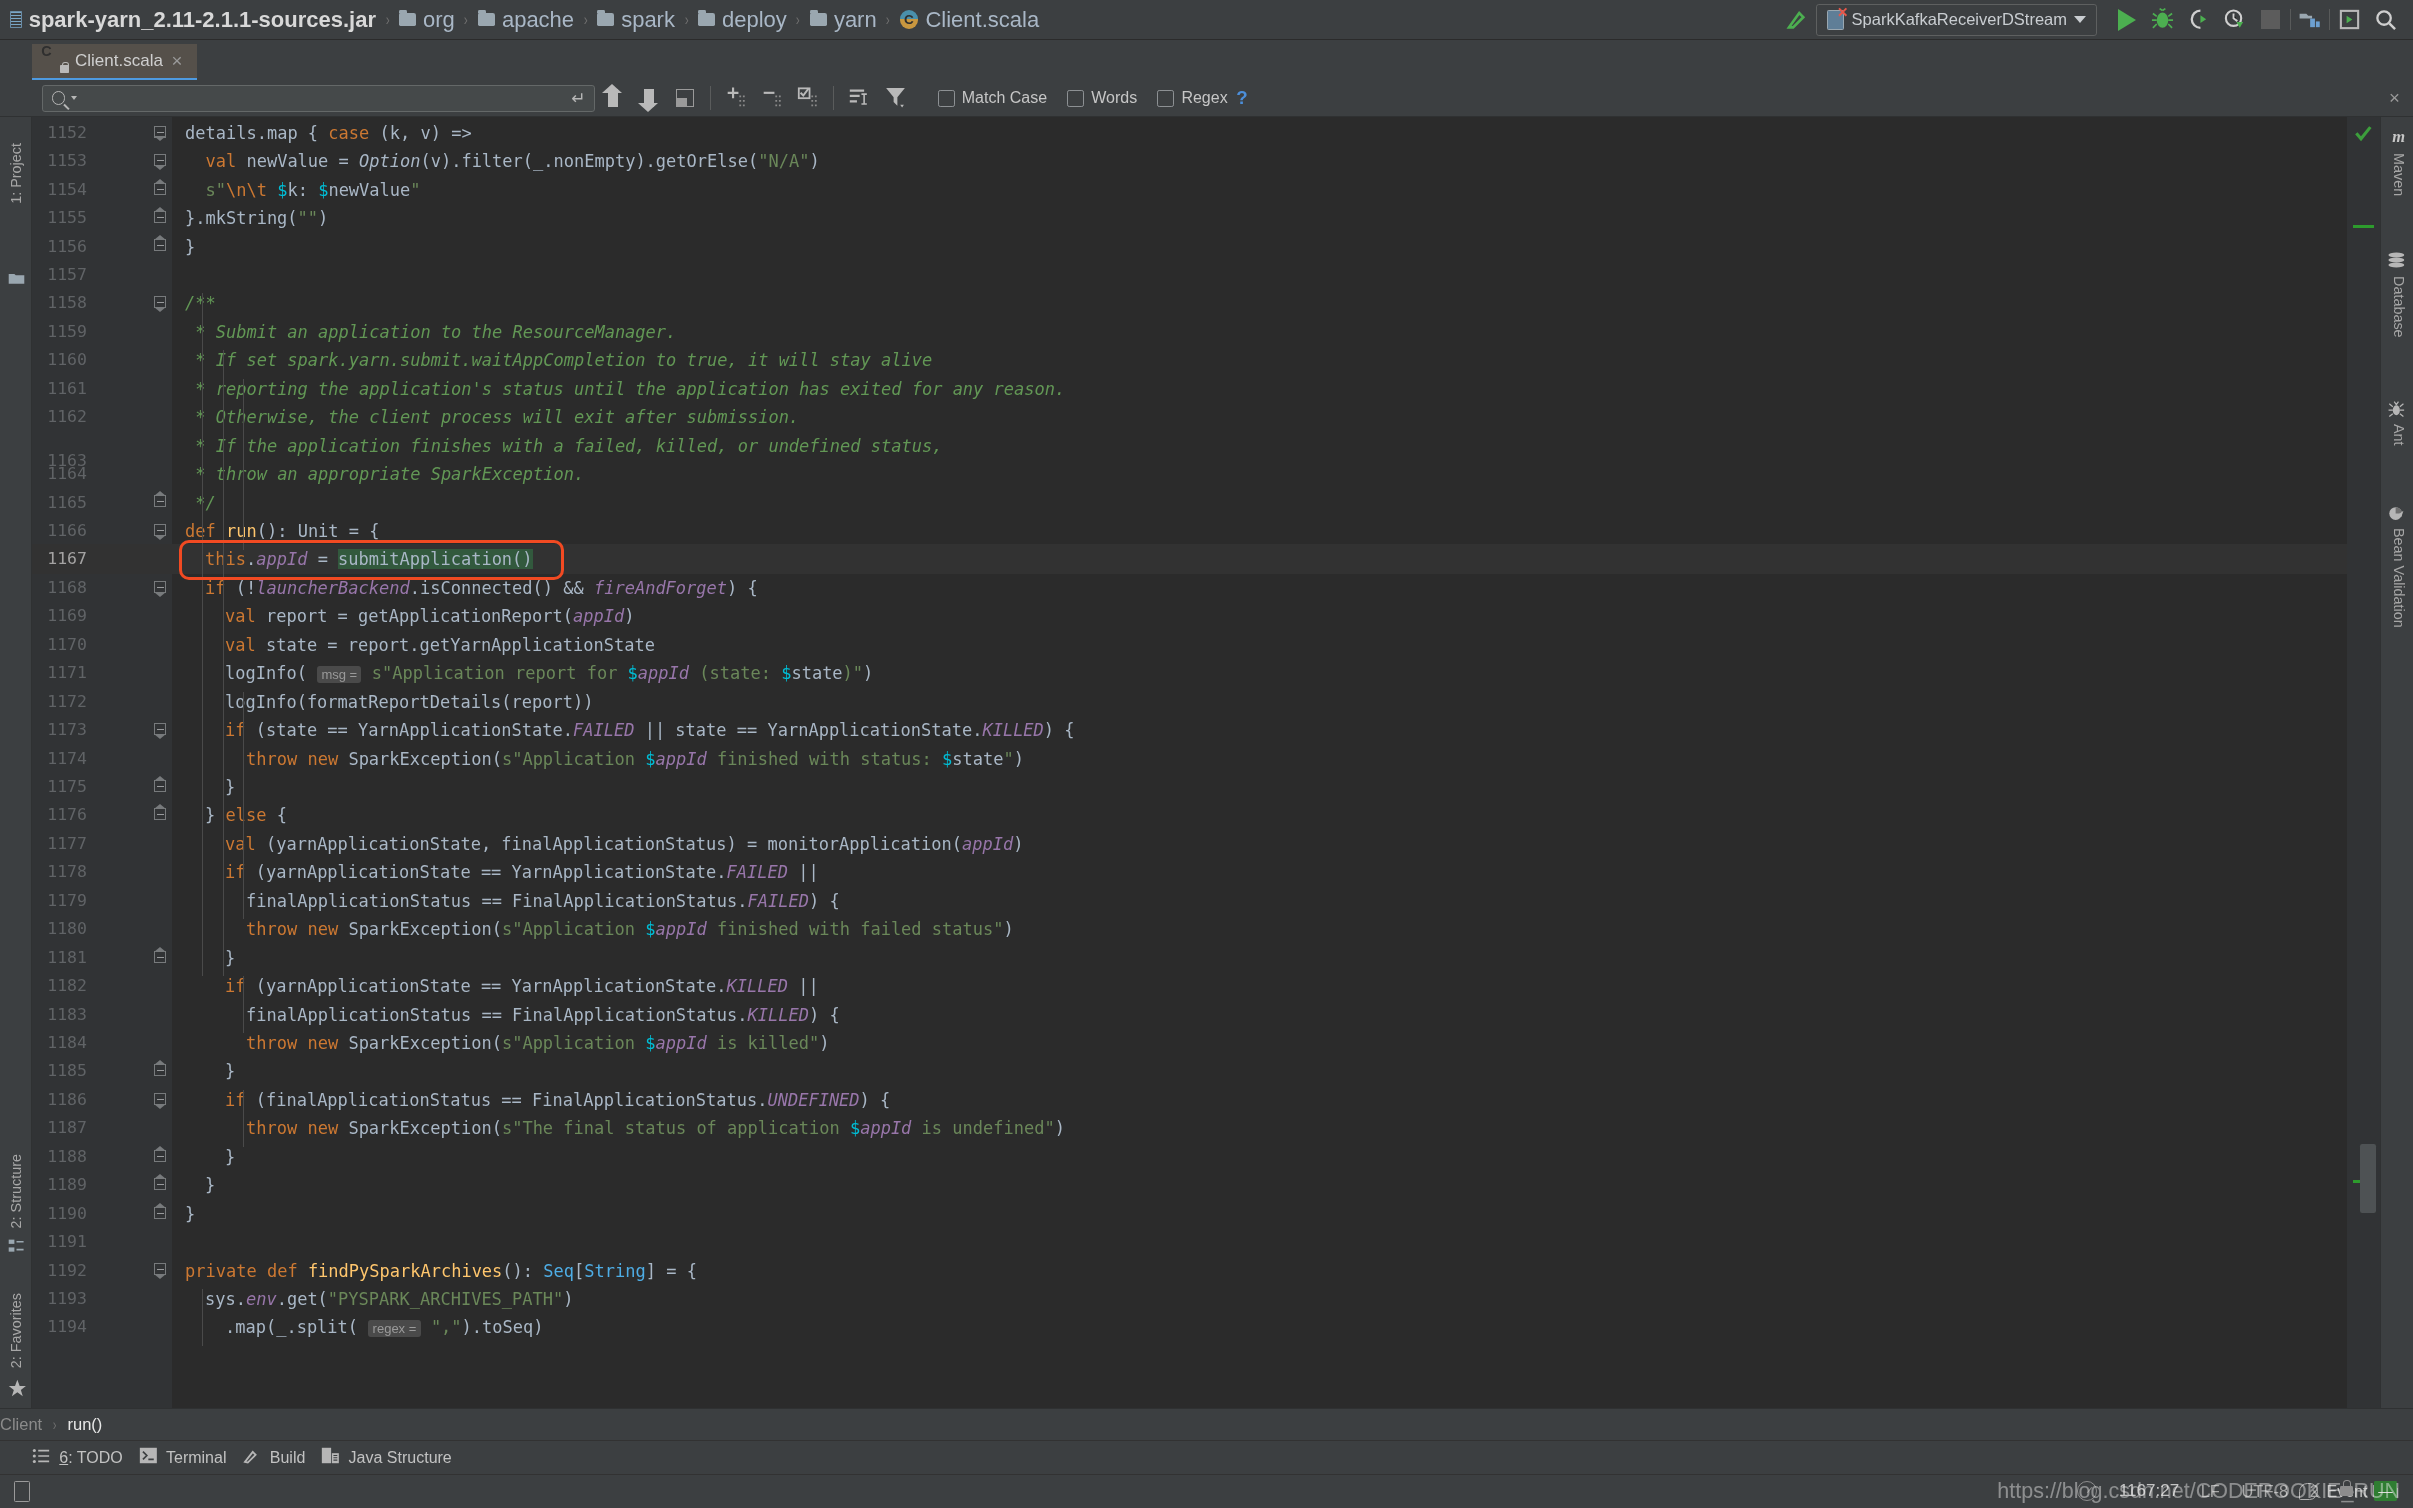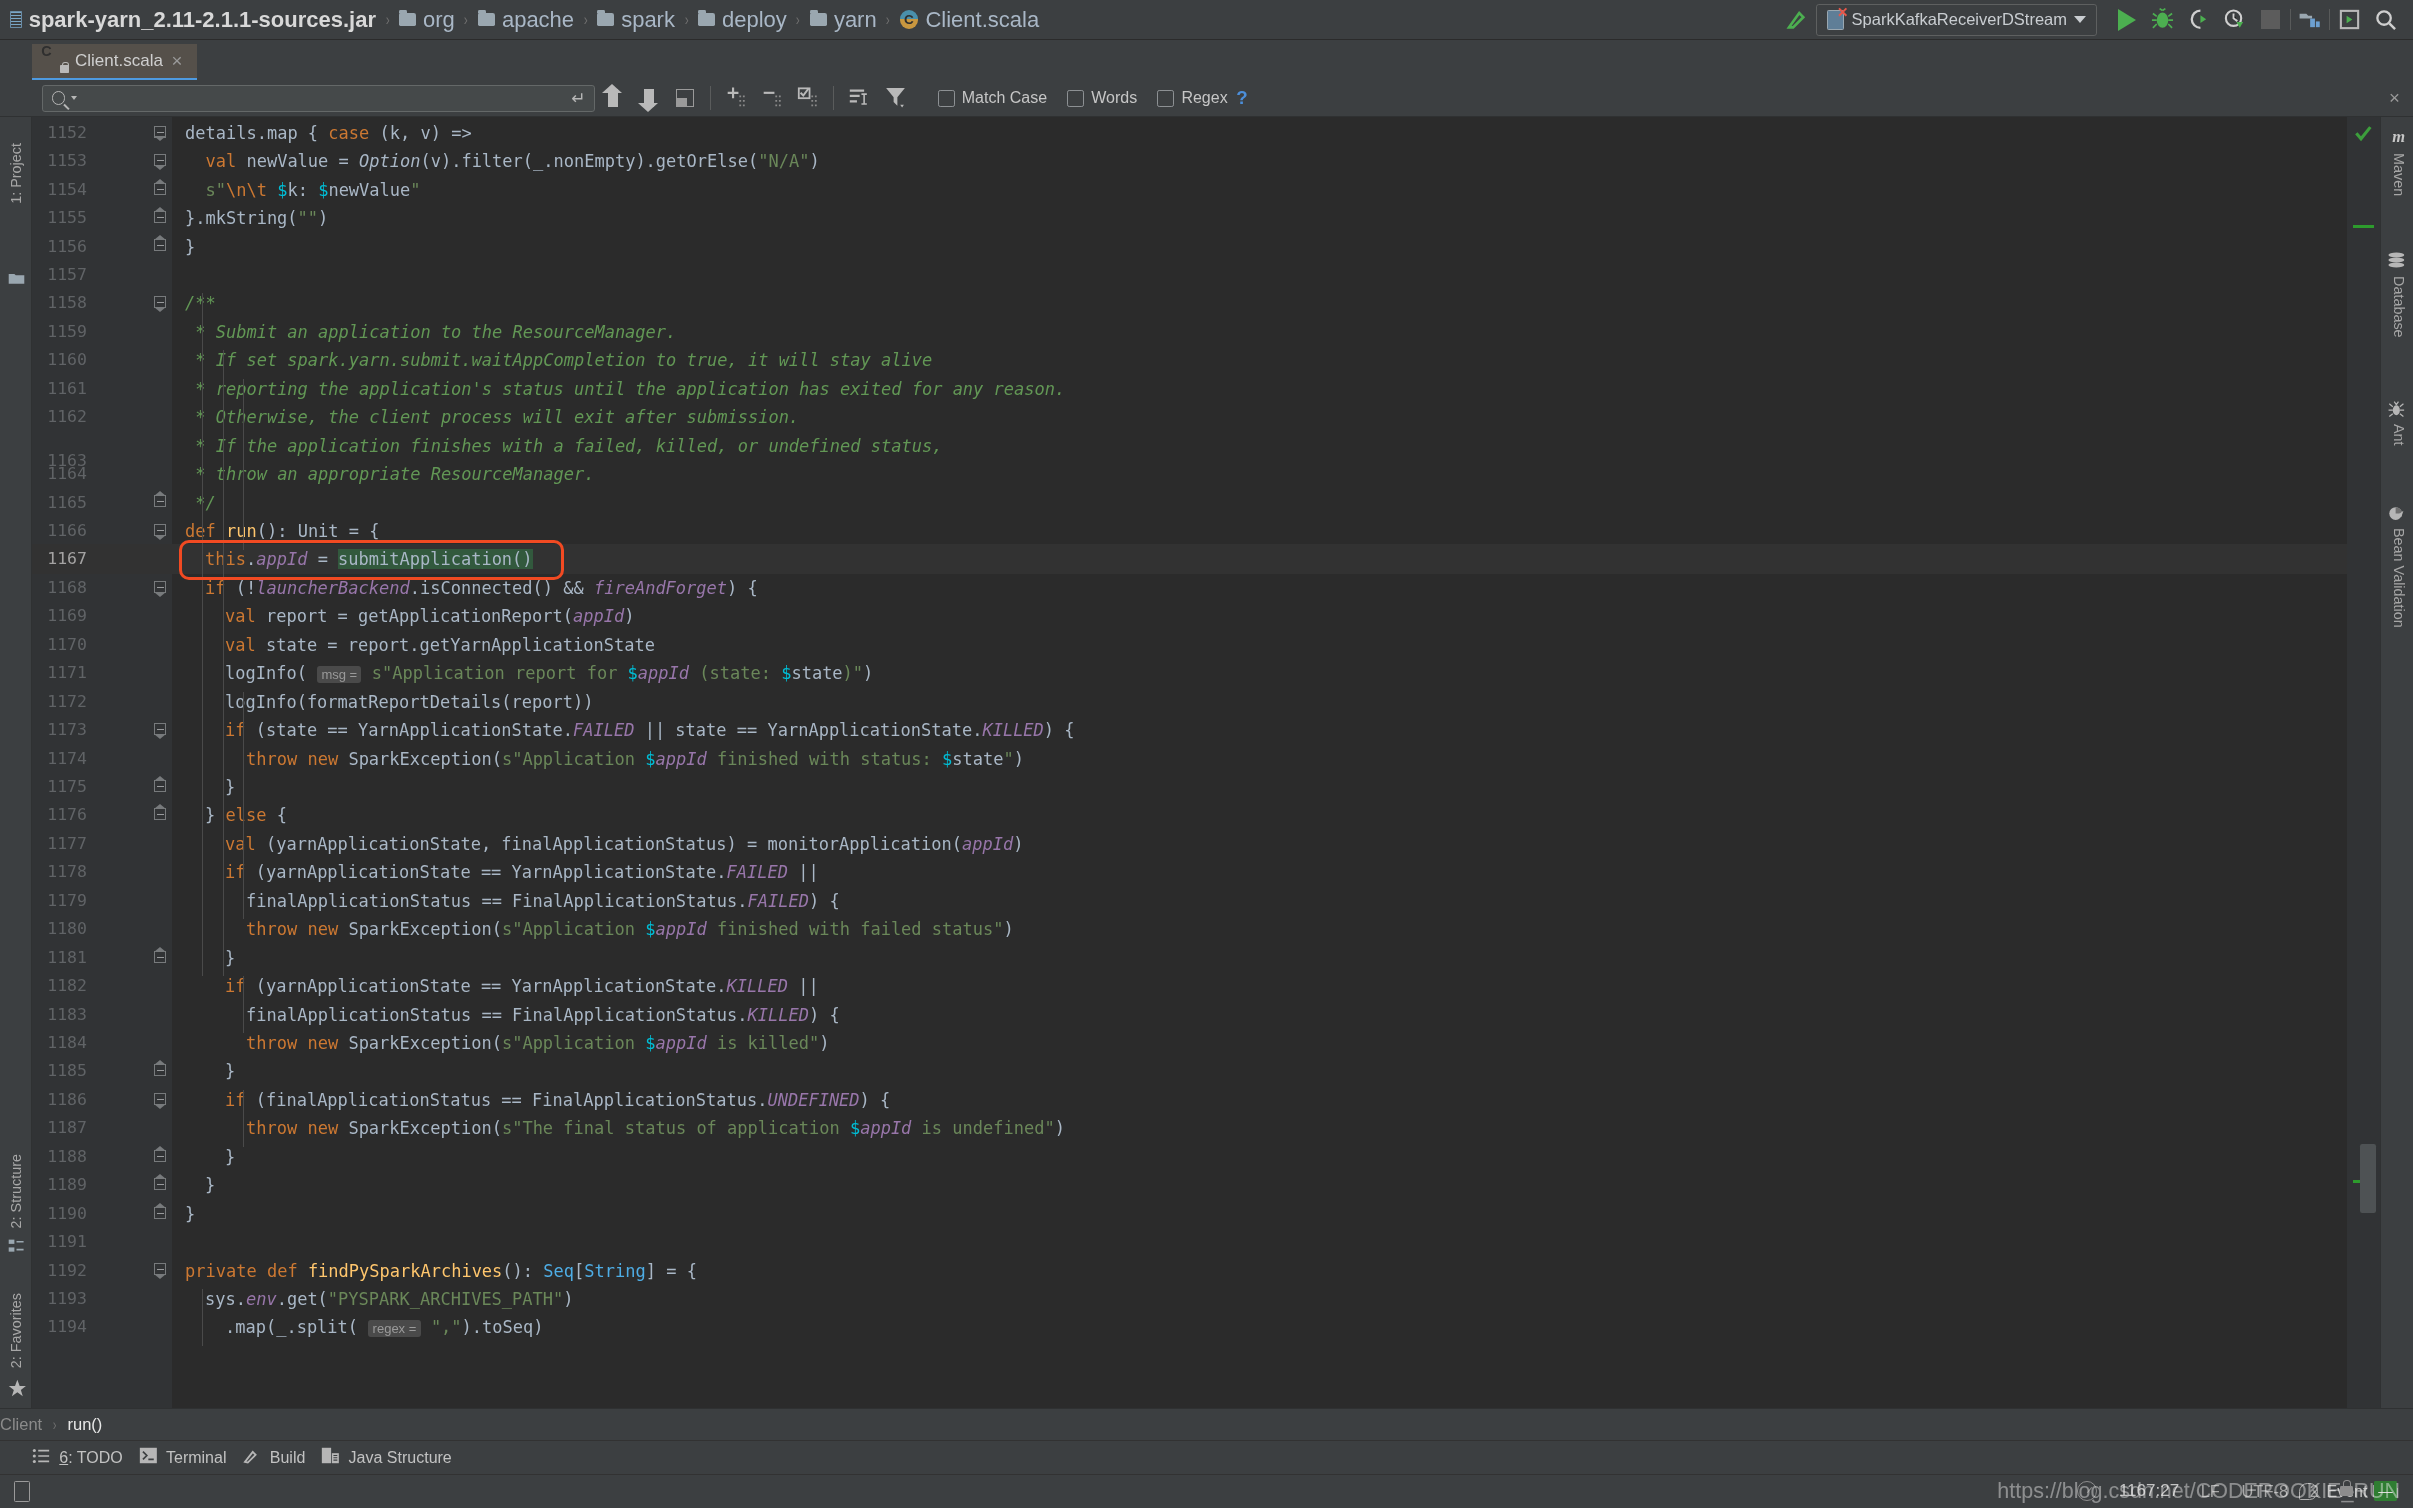--- a/index.html
+++ b/index.html
@@ -531,21 +531,21 @@
           <div class="codeline" style="top: 63px; left: 13px;">  <span class="str">s"</span><span class="esc">\n\t</span> <span class="tmpl">$</span>k: <span class="tmpl">$</span>newValue<span class="str">"</span></div>
           <div class="codeline" style="top: 91px; left: 13px;">}.mkString(<span class="str">""</span>)</div>
           <div class="codeline" style="top: 120px; left: 13px;">}</div>
           <div class="codeline" style="top: 148px; left: 13px;"></div>
           <div class="codeline" style="top: 176px; left: 13px;"><span class="cmt">/**</span></div>
           <div class="codeline" style="top: 205px; left: 13px;"> <span class="cmt">* Submit an application to the ResourceManager.</span></div>
           <div class="codeline" style="top: 233px; left: 13px;"> <span class="cmt">* If set spark.yarn.submit.waitAppCompletion to true, it will stay alive</span></div>
           <div class="codeline" style="top: 262px; left: 13px;"> <span class="cmt">* reporting the application's status until the application has exited for any reason.</span></div>
           <div class="codeline" style="top: 290px; left: 13px;"> <span class="cmt">* Otherwise, the client process will exit after submission.</span></div>
           <div class="codeline" style="top: 319px; left: 13px;"> <span class="cmt">* If the application finishes with a failed, killed, or undefined status,</span></div>
-          <div class="codeline" style="top: 347px; left: 13px;"> <span class="cmt">* throw an appropriate ResourceManager.</span></div>
+          <div class="codeline" style="top: 347px; left: 13px;"> <span class="cmt">* throw an appropriate SparkException.</span></div>
           <div class="codeline" style="top: 376px; left: 13px;"> <span class="cmt">*/</span></div>
           <div class="codeline" style="top: 404px; left: 13px;"><span class="kw">def</span> <span class="mth">run</span>(): <span class="typ">Unit</span> = {</div>
           <div class="cur-line-hl" style="top: 427px;"></div>
           <div class="codeline" style="top: 432px; left: 33px;"><span class="kw">this</span>.<span class="fld">appId</span> = <span class="greenhl">submitApplication()</span></div>
           <div class="codeline" style="top: 461px; left: 33px;"><span class="kw">if</span> (!<span class="fld">launcherBackend</span>.isConnected() &amp;&amp; <span class="fld">fireAndForget</span>) {</div>
           <div class="codeline" style="top: 489px; left: 53px;"><span class="kw">val</span> report = getApplicationReport(<span class="fld">appId</span>)</div>
           <div class="codeline" style="top: 518px; left: 53px;"><span class="kw">val</span> state = report.getYarnApplicationState</div>
           <div class="codeline" style="top: 546px; left: 53px;">logInfo( <span class="hintbadge">msg =</span> <span class="str">s"Application report for </span><span class="tmpl">$</span><span class="fld">appId</span><span class="str"> (state: </span><span class="tmpl">$</span>state<span class="str">)"</span>)</div>
           <div class="codeline" style="top: 575px; left: 53px;">logInfo(formatReportDetails(report))</div>
           <div class="codeline" style="top: 603px; left: 53px;"><span class="kw">if</span> (state == YarnApplicationState.<span class="stc">FAILED</span> || state == YarnApplicationState.<span class="stc">KILLED</span>) {</div>

